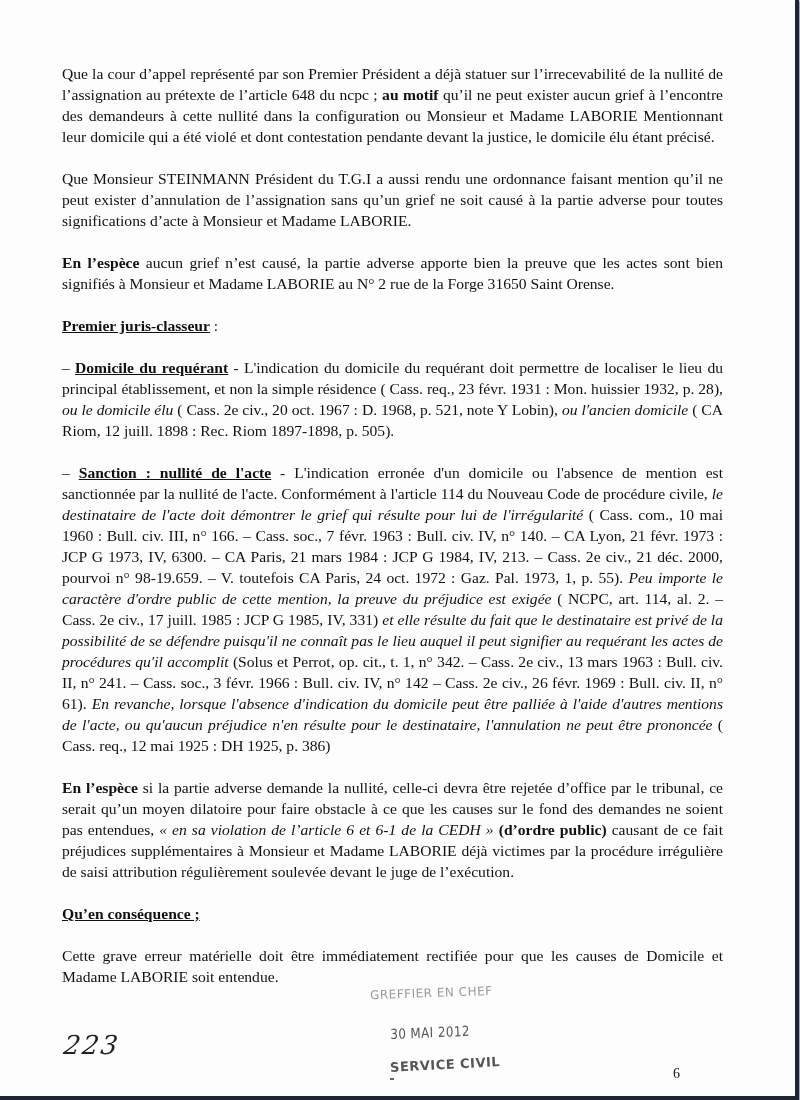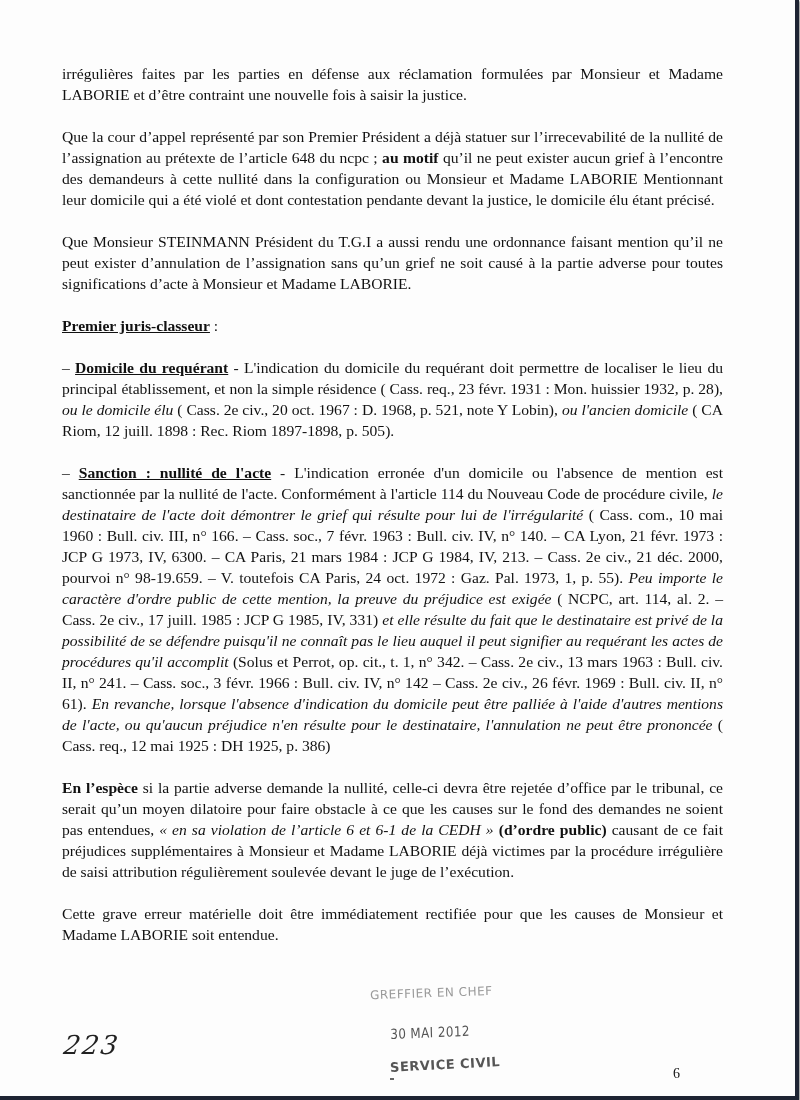--- a/index.html
+++ b/index.html
@@ -46,37 +46,38 @@
     position: absolute; right: 7px; top: 1083px; font-family: "DejaVu Sans", sans-serif;
     font-size: 10px; color: #555; letter-spacing: 0.5px; background: rgba(255,255,255,0.85); margin-top: 28px;
   }
 </style>
 </head>
 <body>
 
 <div class="page">
   <div class="content">
 
-    <p><span>irrégulières faites par les parties en défense aux réclamation formulées par Monsieur et Madame LABORIE et d’être contraint une nouvelle fois à saisir la justice.</span></p>
 
     <p><span>Que la cour d’appel représenté par son Premier Président a déjà statuer sur l’irrecevabilité de la nullité de l’assignation au prétexte de l’article 648 du ncpc ; </span><b>au motif</b><span> qu’il ne peut exister aucun grief à l’encontre des demandeurs à cette nullité dans la configuration ou Monsieur et Madame LABORIE Mentionnant leur domicile qui a été violé et dont contestation pendante devant la justice, le domicile élu étant précisé.</span></p>
 
     <p><span>Que Monsieur STEINMANN Président du T.G.I a aussi rendu une ordonnance faisant mention qu’il ne peut exister d’annulation de l’assignation sans qu’un grief ne soit causé à la partie adverse pour toutes significations d’acte à Monsieur et Madame LABORIE.</span></p>
 
+    <p><b>En l’espèce</b><span> aucun grief n’est causé, la partie adverse apporte bien la preuve que les actes sont bien signifiés à Monsieur et Madame LABORIE au N° 2 rue de la Forge 31650 Saint Orense.</span></p>
 
     <p><span class="heading">Premier juris-classeur</span><span> :</span></p>
 
     <p><span>– </span><span class="heading">Domicile du requérant</span><span> - L'indication du domicile du requérant doit permettre de localiser le lieu du principal établissement, et non la simple résidence ( Cass. req., 23 févr. 1931 : Mon. huissier 1932, p. 28), </span><span class="bi">ou le domicile élu</span><span> ( Cass. 2e civ., 20 oct. 1967 : D. 1968, p. 521, note Y Lobin), </span><span class="bi">ou l'ancien domicile</span><span> ( CA Riom, 12 juill. 1898 : Rec. Riom 1897-1898, p. 505).</span></p>
 
     <p class="gap-lg"><span>– </span><span class="heading">Sanction : nullité de l'acte</span><span> - L'indication erronée d'un domicile ou l'absence de mention est sanctionnée par la nullité de l'acte. Conformément à l'article 114 du Nouveau Code de procédure civile, </span><span class="bi">le destinataire de l'acte doit démontrer le grief qui résulte pour lui de l'irrégularité</span><span> ( Cass. com., 10 mai 1960 : Bull. civ. III, n° 166. –  Cass. soc., 7 févr. 1963 : Bull. civ. IV, n° 140. –  CA Lyon, 21 févr. 1973 :  JCP G 1973, IV, 6300. – CA Paris, 21 mars 1984 :  JCP G 1984, IV, 213. – Cass. 2e civ., 21 déc. 2000, pourvoi n° 98-19.659. – V. toutefois  CA Paris, 24 oct. 1972 : Gaz. Pal. 1973, 1, p. 55). </span><span class="bi">Peu importe le caractère d'ordre public de cette mention, la preuve du préjudice est exigée</span><span> ( NCPC, art. 114, al. 2. – Cass. 2e civ., 17 juill. 1985 :  JCP G 1985, IV, 331) </span><span class="bi">et elle résulte du fait que le destinataire est privé de la possibilité de se défendre puisqu'il ne connaît pas le lieu auquel il peut signifier au requérant les actes de procédures qu'il accomplit</span><span> (Solus et Perrot, op. cit., t. 1, n° 342. –  Cass. 2e civ., 13 mars 1963 : Bull. civ. II, n° 241. –  Cass. soc., 3 févr. 1966 : Bull. civ. IV, n° 142 –  Cass. 2e civ., 26 févr. 1969 : Bull. civ. II, n° 61). </span><span class="bi">En revanche, lorsque l'absence d'indication du domicile peut être palliée à l'aide d'autres mentions de l'acte, ou qu'aucun préjudice n'en résulte pour le destinataire, l'annulation ne peut être prononcée</span><span> ( Cass. req., 12 mai 1925 : DH 1925, p. 386)</span></p>
 
     <p><b>En l’espèce</b><span> si la partie adverse demande la nullité, celle-ci devra être rejetée d’office par le tribunal, ce serait qu’un moyen dilatoire pour faire obstacle à ce que les causes sur le fond des demandes ne soient pas entendues, </span><span class="bi">« en sa violation de l’article 6 et 6-1 de la CEDH »</span><span> </span><b>(d’ordre public)</b><span>  causant de ce fait préjudices supplémentaires  à Monsieur et Madame LABORIE déjà victimes par la procédure irrégulière de saisi attribution régulièrement soulevée devant le juge de l’exécution.</span></p>
 
+    <p><span class="heading">Qu’en conséquence ;</span></p>
 
-    <p class="tight"><span>Cette grave erreur matérielle doit être immédiatement rectifiée pour que les causes de Monsieur et Madame LABORIE soit entendue.</span></p>
+    <p class="tight"><span>Cette grave erreur matérielle doit être immédiatement rectifiée pour que les causes de Domicile et Madame LABORIE soit entendue.</span></p>
   </div>
 
   <div class="stamp stamp-greffier">GREFFIER EN CHEF</div>
   <div class="stamp stamp-date">30 MAI 2012</div>
   <div class="stamp stamp-service">SERVICE CIVIL</div>
   <div class="stamp-dash"></div>
 
   <div class="handwritten">223</div>
   <div class="page-number">6</div>
 </div>

